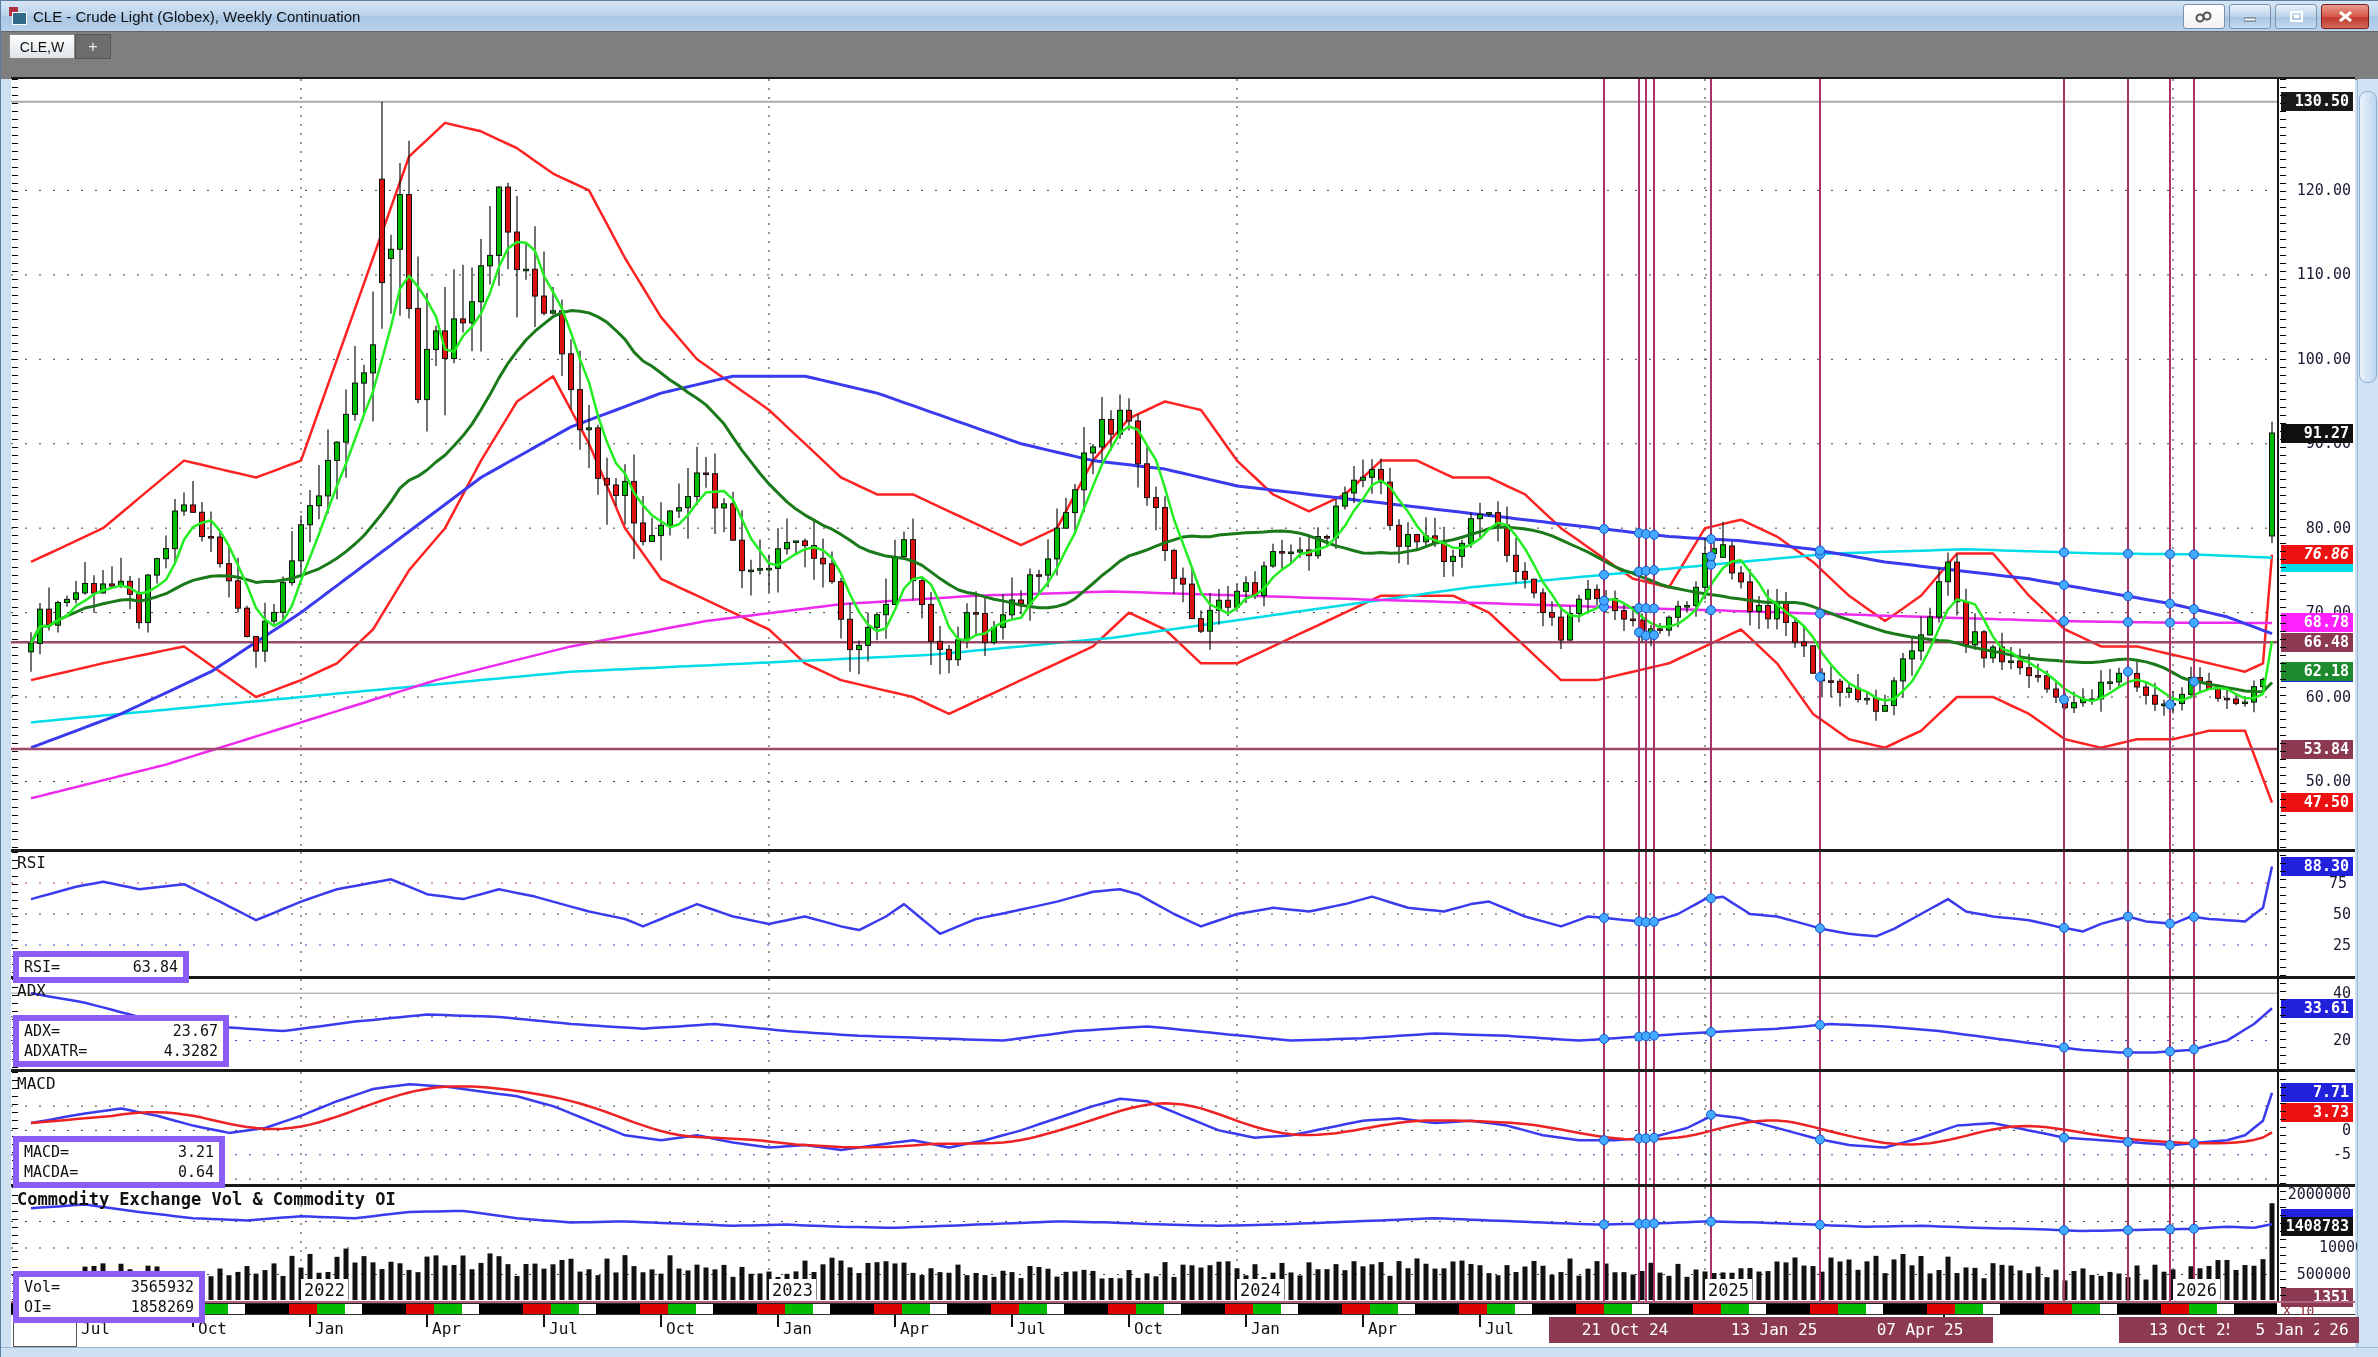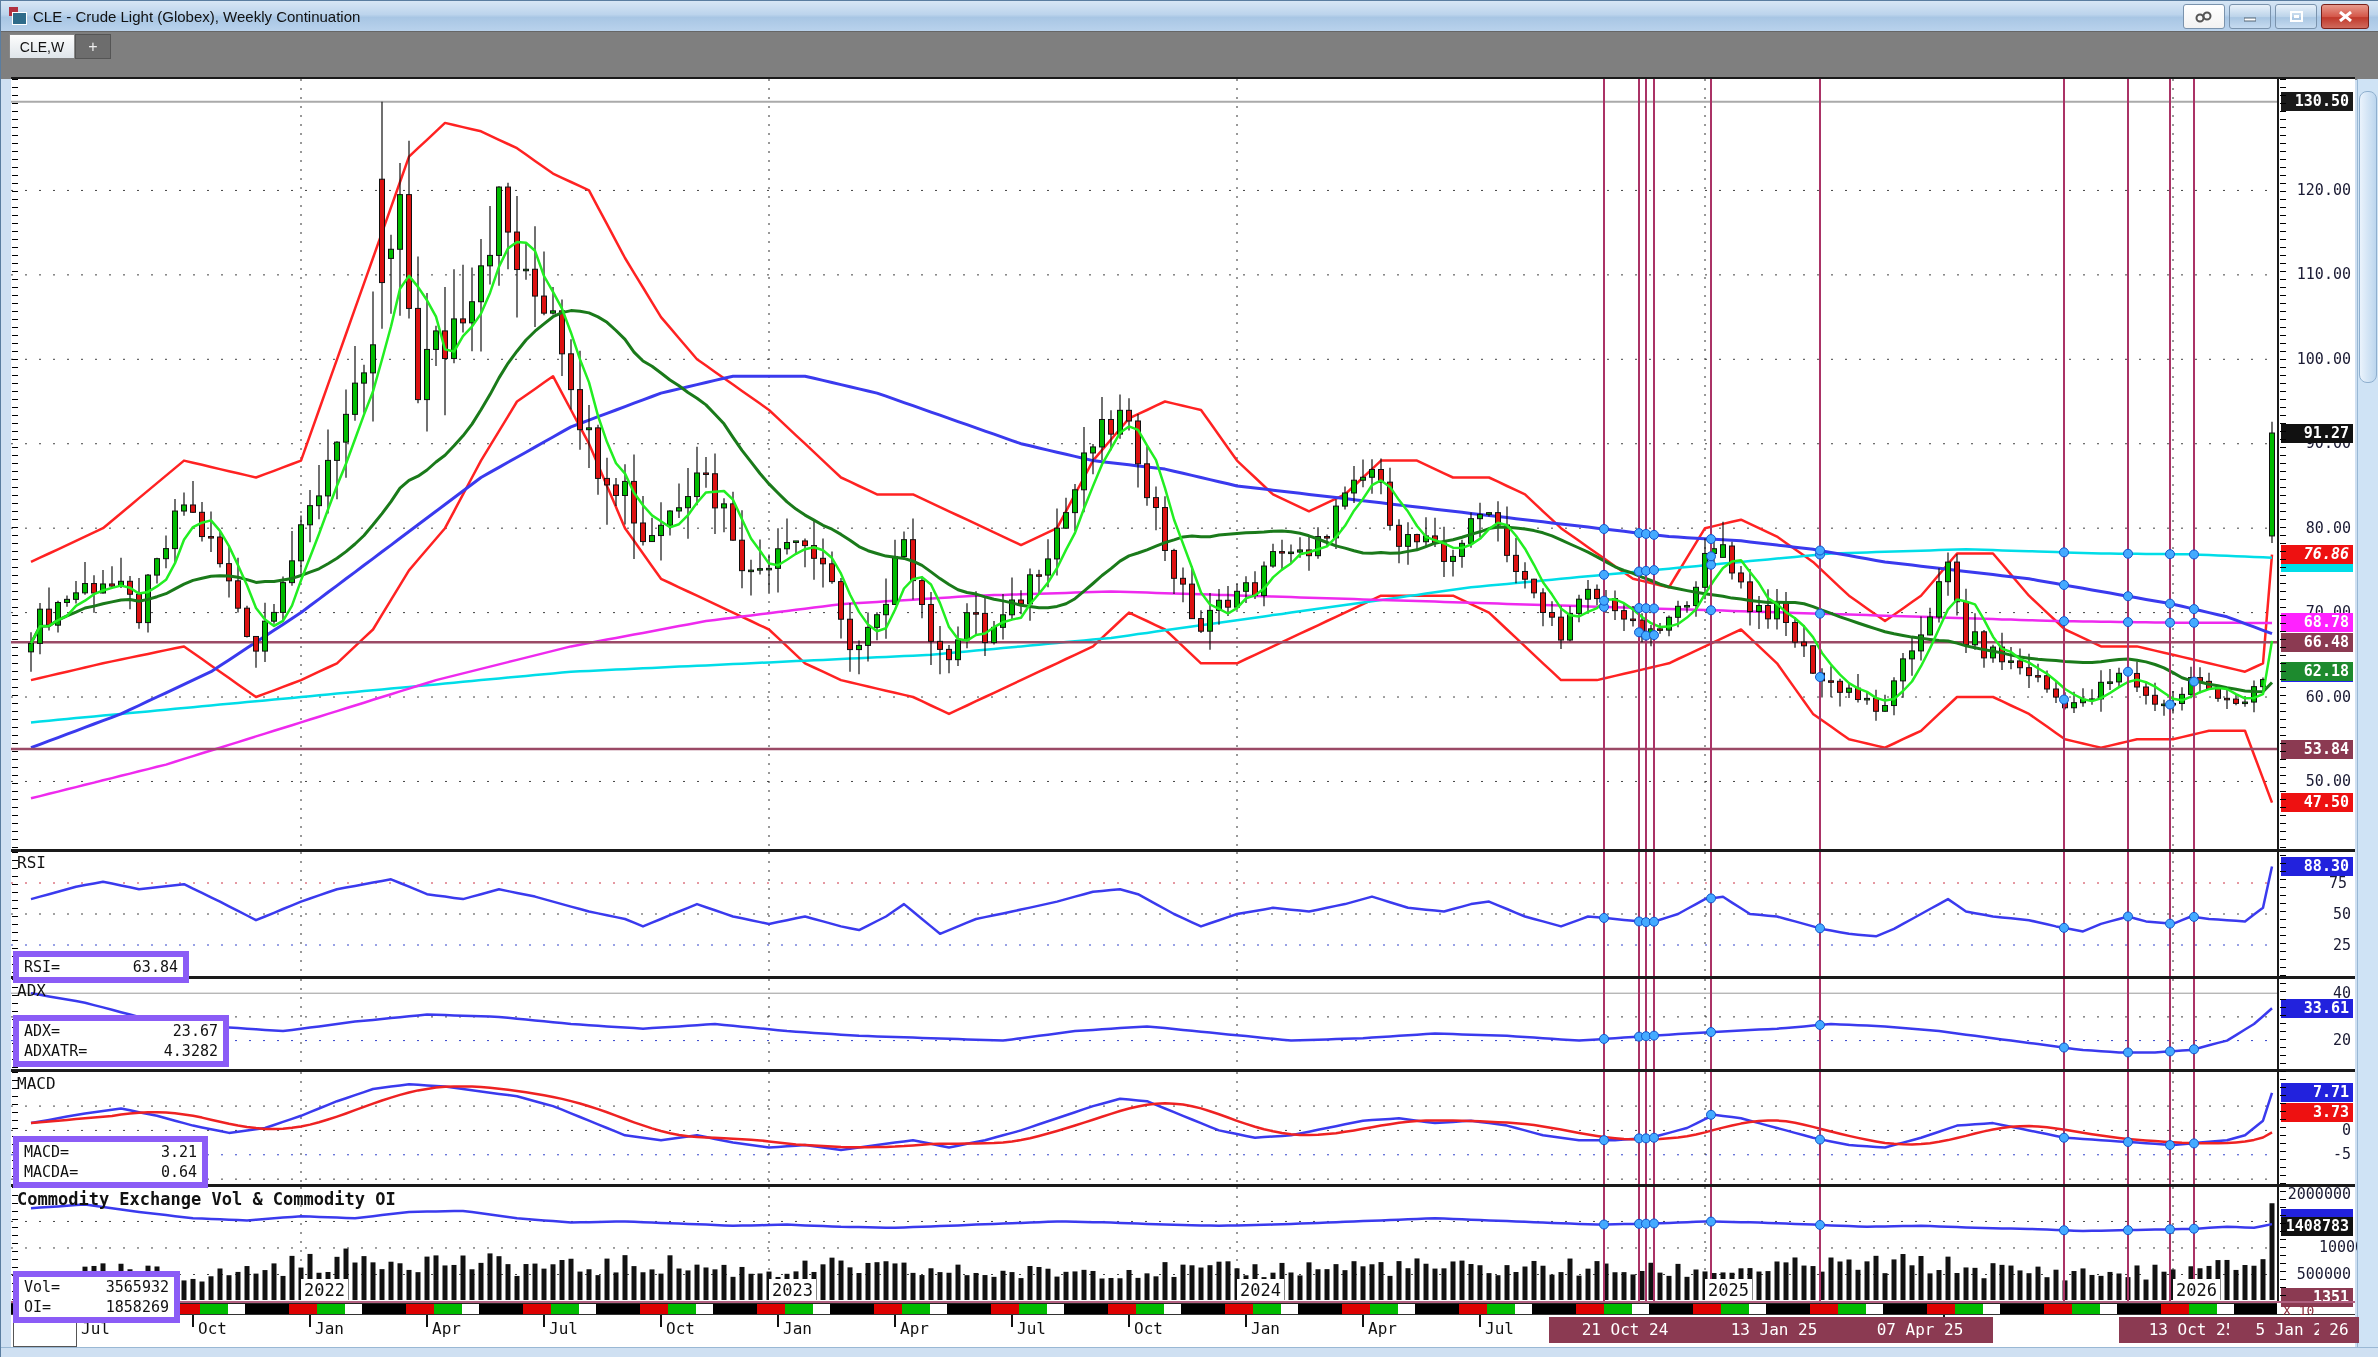--- a/index.html
+++ b/index.html
@@ -200,27 +200,27 @@
     <div class="row"><span>RSI=</span><span>63.84</span></div>
   </div>
 
   <div class="panel-title" style="left:16px;top:980px;">ADX</div>
   <div class="infobox valbox" style="left:12px;top:1014px;width:216px;">
     <div class="row"><span>ADX=</span><span>23.67</span></div>
     <div class="row"><span>ADXATR=</span><span>4.3282</span></div>
   </div>
 
   <div class="panel-title" style="left:16px;top:1073px;">MACD</div>
-  <div class="infobox valbox" style="left:12px;top:1135px;width:195px;">
+  <div class="infobox valbox" style="left:12px;top:1135px;width:212px;">
     <div class="row"><span>MACD=</span><span>3.21</span></div>
     <div class="row"><span>MACDA=</span><span>0.64</span></div>
   </div>
 
   <div class="panel-title bold" style="left:16px;top:1188px;">Commodity Exchange Vol &amp; Commodity OI</div>
-  <div class="infobox valbox" style="left:12px;top:1270px;width:167px;">
+  <div class="infobox valbox" style="left:12px;top:1270px;width:192px;">
     <div class="row"><span>Vol=</span><span>3565932</span></div>
     <div class="row"><span>OI=</span><span>1858269</span></div>
   </div>
 
   <div id="contract-strip"></div>
   <div id="months-row">
       <div class="month-tick" style="left: 64px;"></div>
       <div class="month-label" style="left: 70px;">Jul</div>
       <div class="month-tick" style="left: 181px;"></div>
       <div class="month-label" style="left: 187px;">Oct</div>

